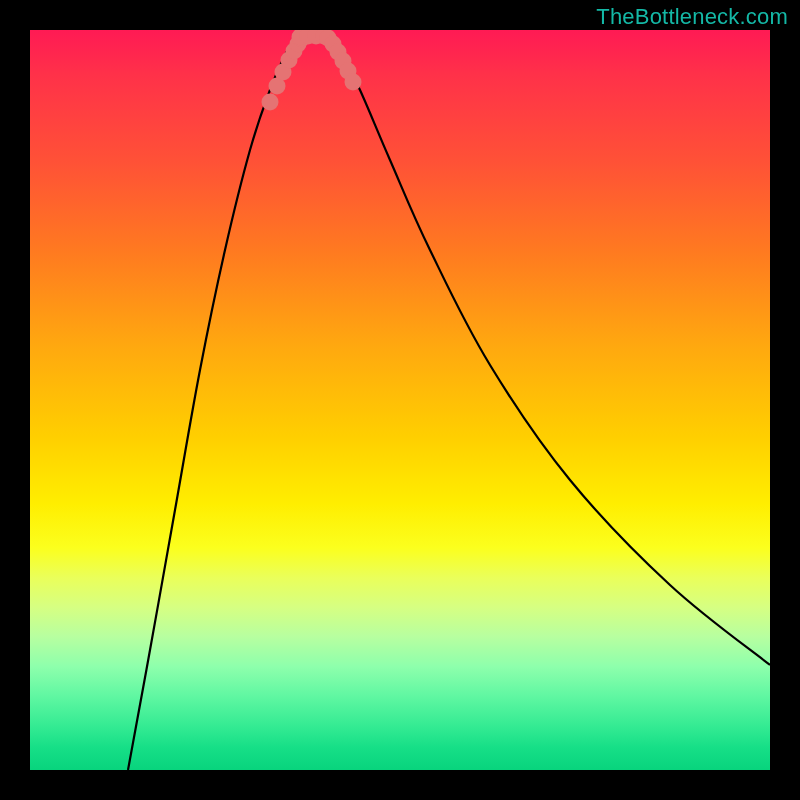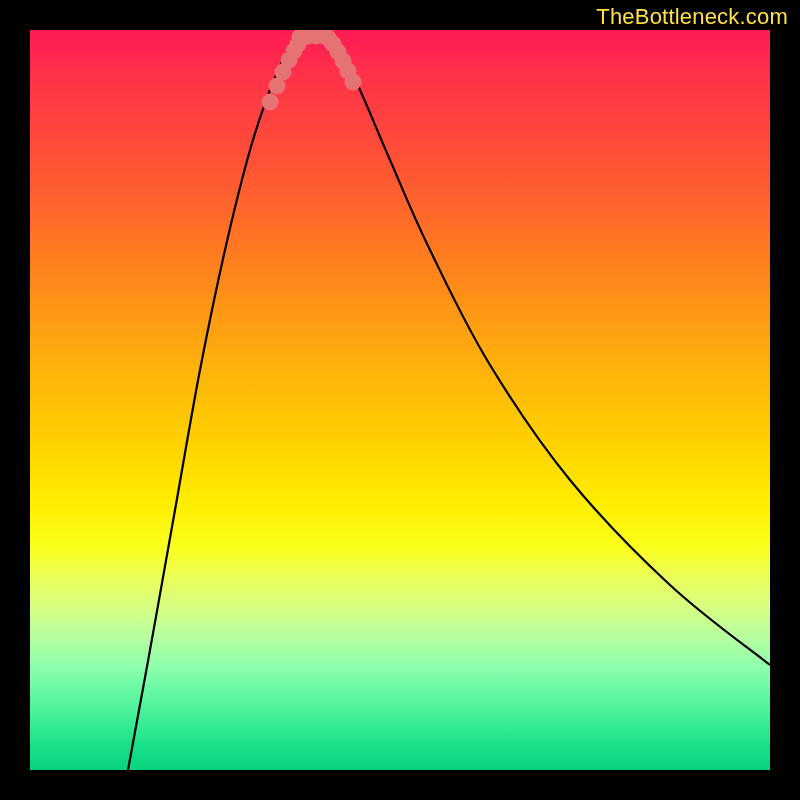--- a/index.html
+++ b/index.html
@@ -39,21 +39,21 @@
       #60f7a2 90%,
       #35eb93 94%,
       #16df87 97%,
       #08d47d 100%
     );
   }
   .watermark {
     position: absolute;
     top: 4px;
     right: 12px;
-    color: #fde047;
+    color: #14b8a6;
     font-size: 22px;
     font-weight: 500;
     letter-spacing: 0.2px;
     user-select: none;
   }
   svg.curves {
     position: absolute;
     inset: 0;
   }
 </style>

